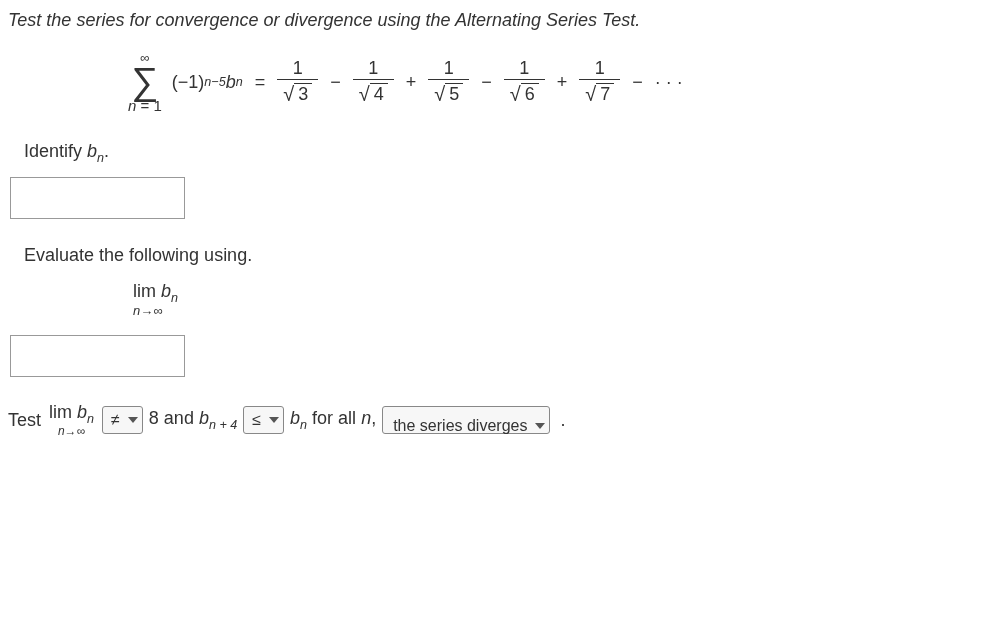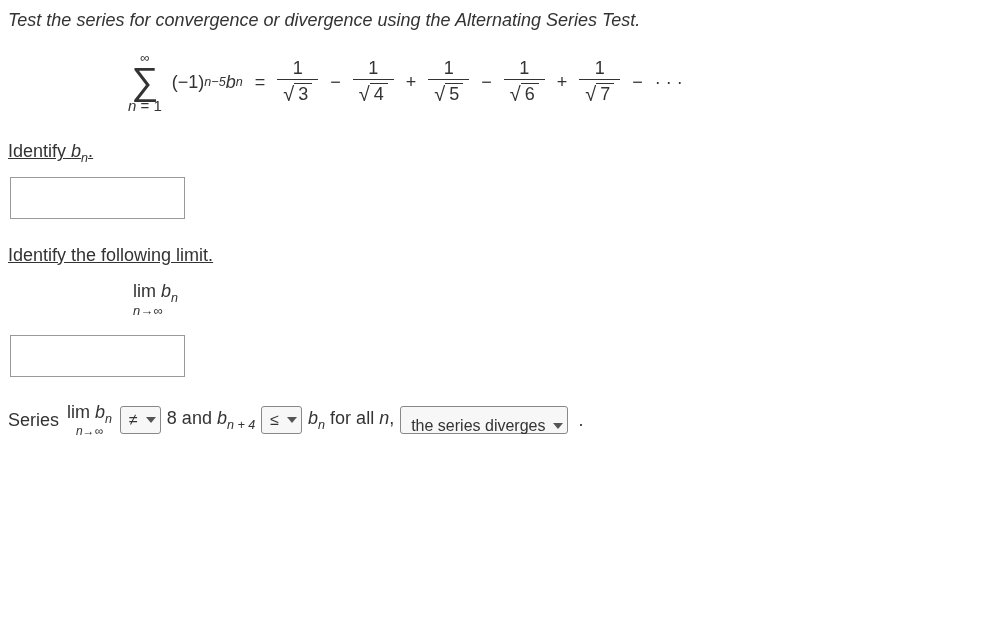--- a/index.html
+++ b/index.html
@@ -93,22 +93,21 @@
       font-size: 0.7em;
       vertical-align: sub;
       font-style: italic;
     }
     .sup {
       font-size: 0.7em;
       vertical-align: super;
       font-style: italic;
     }
     .prompt {
-      margin: 18px 0 12px 0;
-      text-decoration: underline;
+      margin: 18px 0 12px 16px;
     }
     .answer-box {
       border: 1px solid #999;
       width: 175px;
       height: 42px;
       margin: 8px 0 26px 2px;
       background: #fff;
     }
     .limit-block {
       margin: 16px 0 18px 125px;
@@ -239,33 +238,33 @@
     <span>· · ·</span>
   </div>
 </div>
 
 <div class="prompt">
   <span>Identify </span><span class="ital">b</span><span class="sub">n</span><span>.</span>
 </div>
 
 <div class="answer-box"></div>
 
-<div class="prompt">Identify the following limit.</div>
+<div class="prompt">Evaluate the following using.</div>
 
 <div class="limit-block">
   <div class="limit-top">
     <span>lim</span>&nbsp;<span class="ital">b</span><span class="sub">n</span>
   </div>
   <div class="limit-sub">n→∞</div>
 </div>
 
 <div class="answer-box"></div>
 
 <div class="final-line">
-  <span>Series </span>
+  <span>Test </span>
   <span class="since-lim">
     <span class="since-lim-top"><span>lim</span>&nbsp;<span class="ital">b</span><span class="sub">n</span></span>
     <span class="since-lim-sub">n→∞</span>
   </span>
   <span class="dropdown">
     <span>≠</span>
     <span class="dd-arrow"></span>
   </span>
   <span class="bn-term">
     <span> 8 and </span><span class="ital">b</span><span class="sub">n + 4</span>

